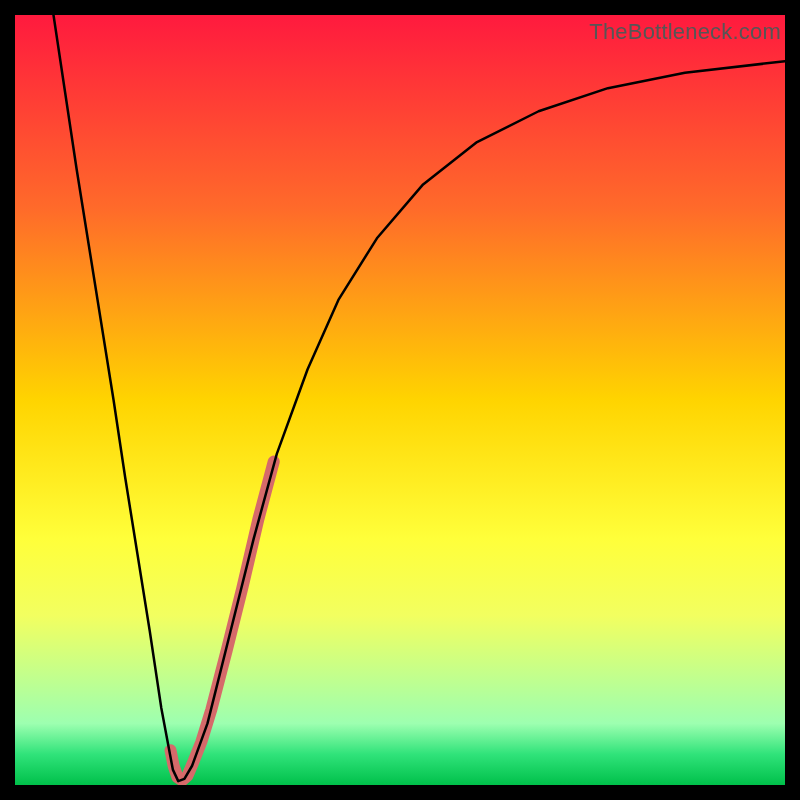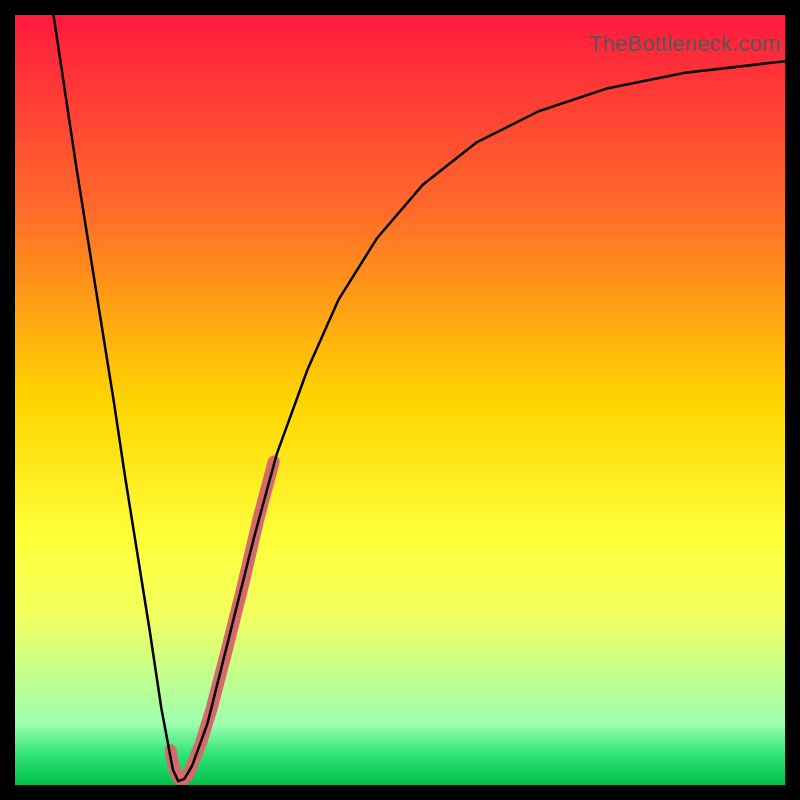--- a/index.html
+++ b/index.html
@@ -33,21 +33,21 @@
     width: 770px;
     height: 770px;
     overflow: hidden;
   }
   .gradient {
     position: absolute;
     inset: 0;
   }
   .watermark {
     position: absolute;
-    top: 16px;
+    top: 4px;
     right: 4px;
     font-family: Arial, Helvetica, sans-serif;
     font-size: 22px;
     color: #565656;
     letter-spacing: 0.2px;
     font-weight: 500;
     user-select: none;
     z-index: 10;
   }
   svg.curves {

